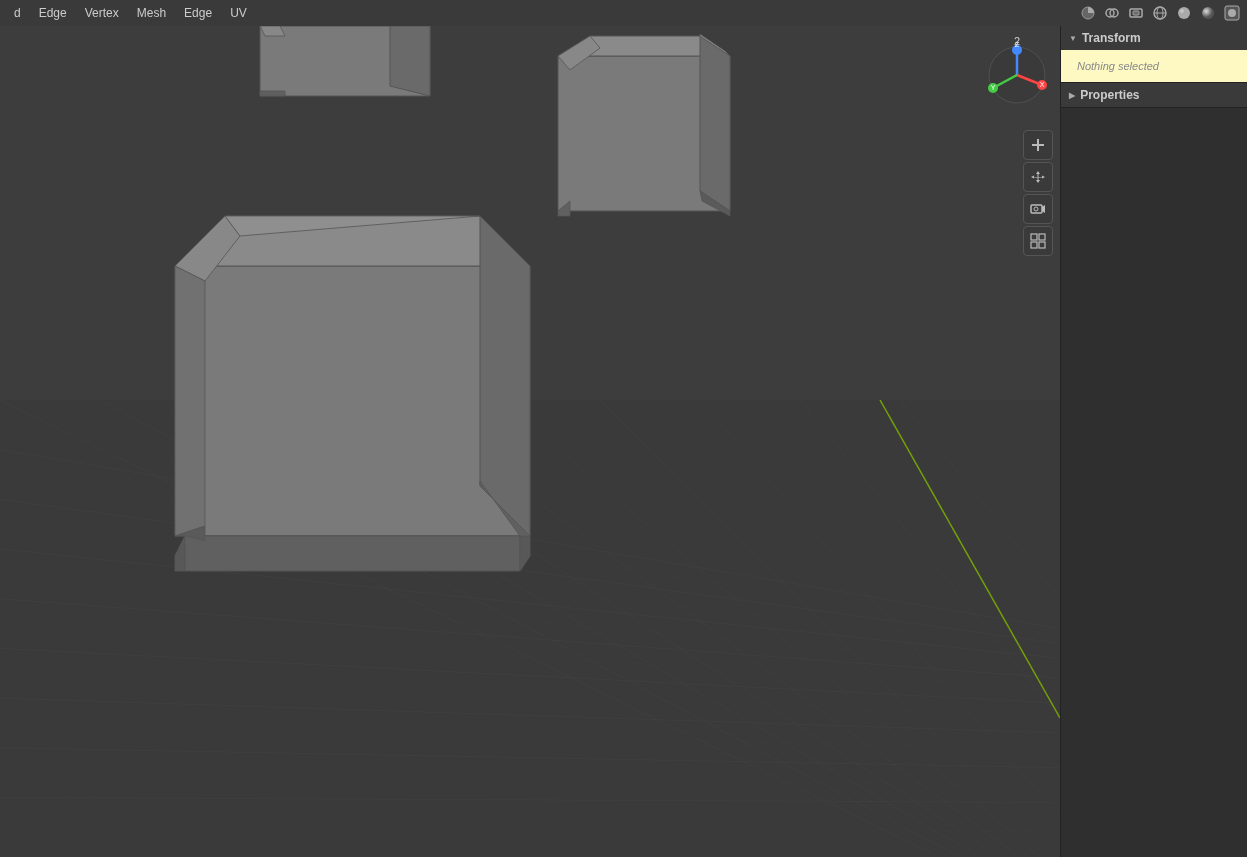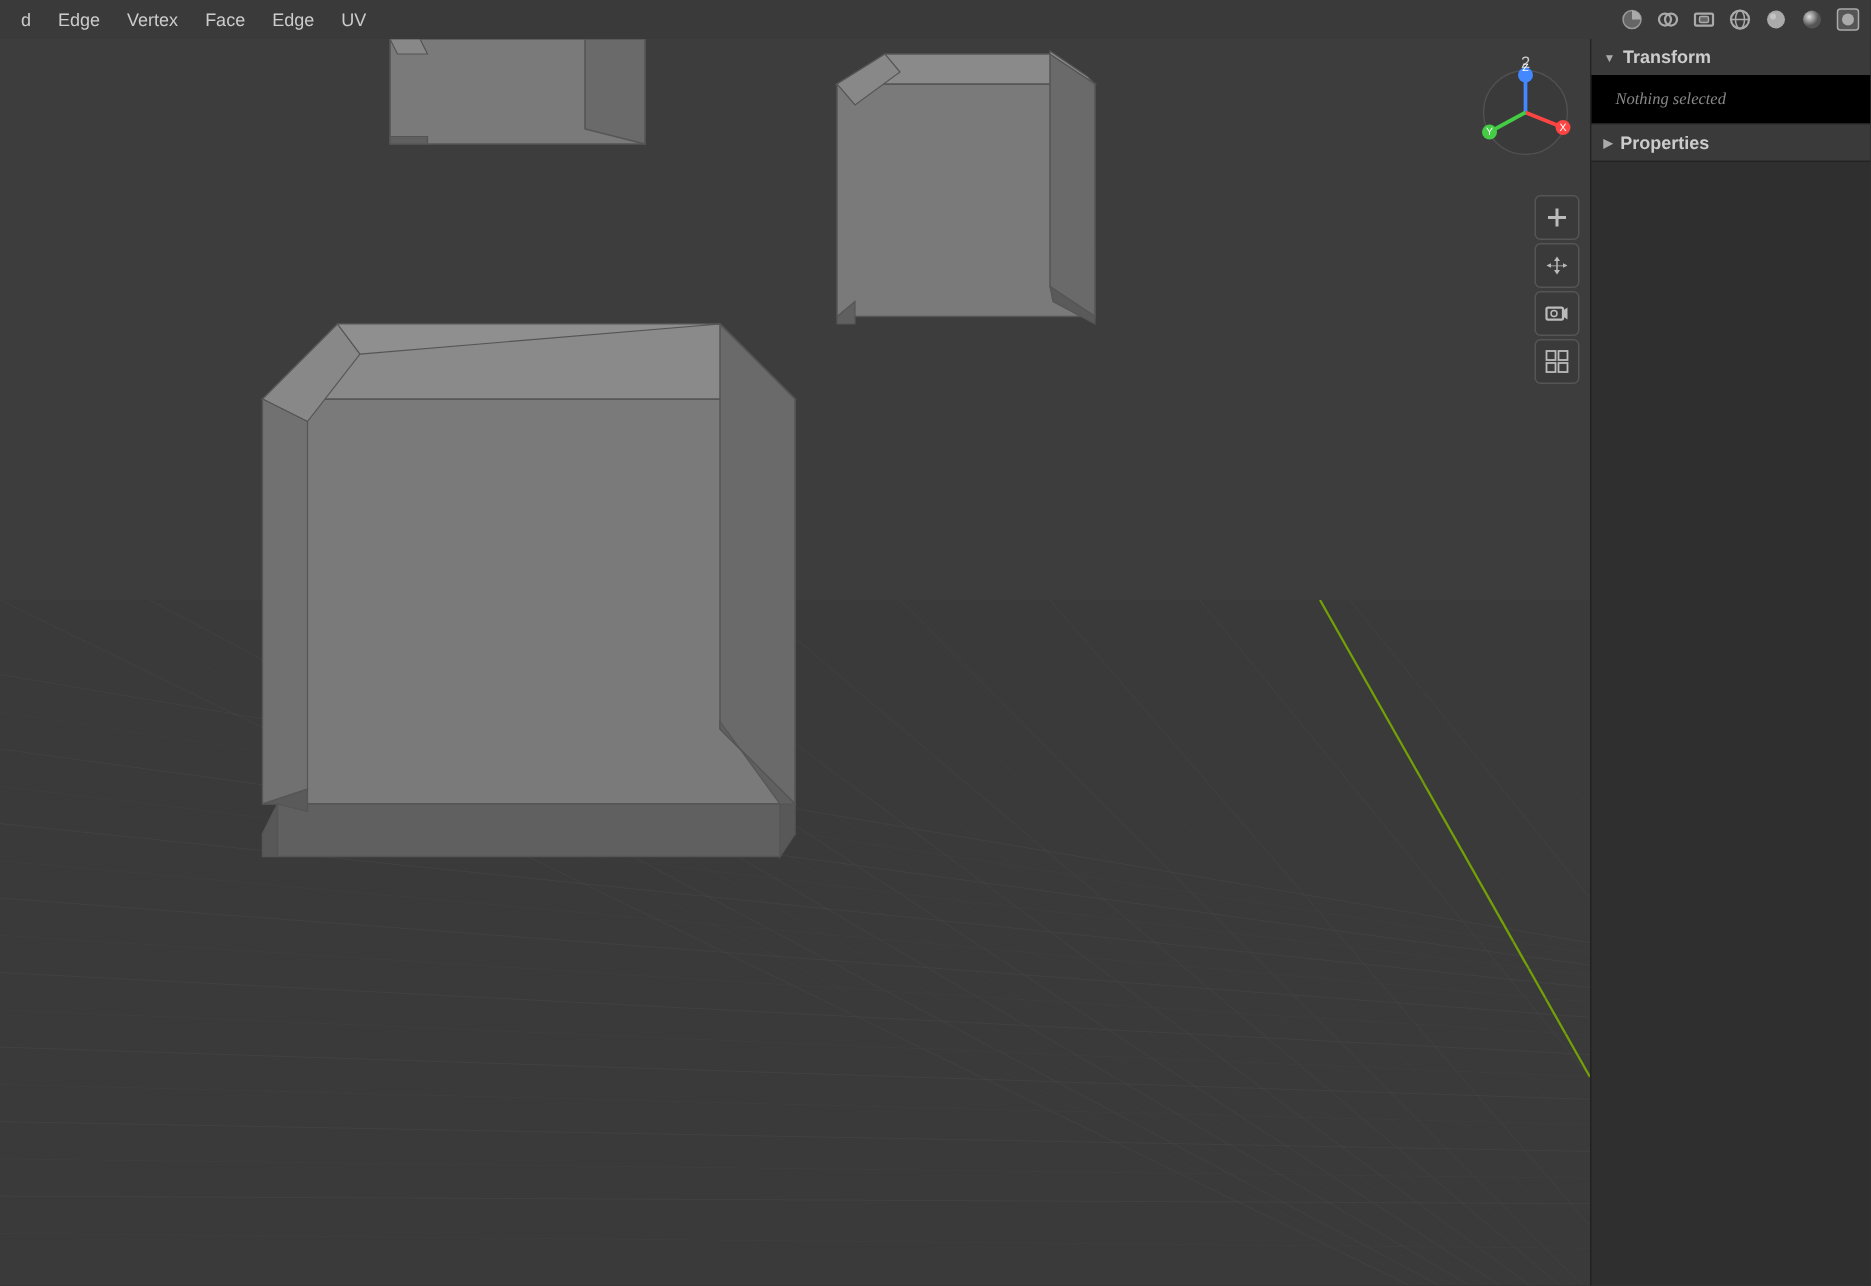--- a/index.html
+++ b/index.html
@@ -143,22 +143,21 @@
       gap: 5px;
     }
     .panel-arrow {
       font-size: 8px;
       color: #aaa;
     }
     .panel-content {
       padding: 6px 8px;
       font-size: 11px;
       color: #999;
-      background: #000000;
-      font-family: Liberation Serif, serif;
+      background: #fef9c3;
     }
     .nothing-selected {
       font-size: 11px;
       color: #888;
       padding: 4px 8px;
       font-style: italic;
     }
 
     
     #objects-layer {
@@ -169,21 +168,21 @@
       pointer-events: none;
     }
   </style>
 </head>
 <body>
 
 <div id="menu-bar">
   <span class="menu-item">d</span>
   <span class="menu-item">Edge</span>
   <span class="menu-item">Vertex</span>
-  <span class="menu-item">Face</span>
+  <span class="menu-item">Mesh</span>
   <span class="menu-item">Edge</span>
   <span class="menu-item">UV</span>
 </div>
 
 <div id="top-right-bar">
   <div class="toolbar-icon" title="Viewport Shading">
     <svg width="16" height="16" viewBox="0 0 16 16">
       <circle cx="8" cy="8" r="6" fill="#666" stroke="#999" stroke-width="1"></circle>
       <path d="M8 2 A6 6 0 0 1 14 8 L8 8 Z" fill="#aaa"></path>
     </svg>

